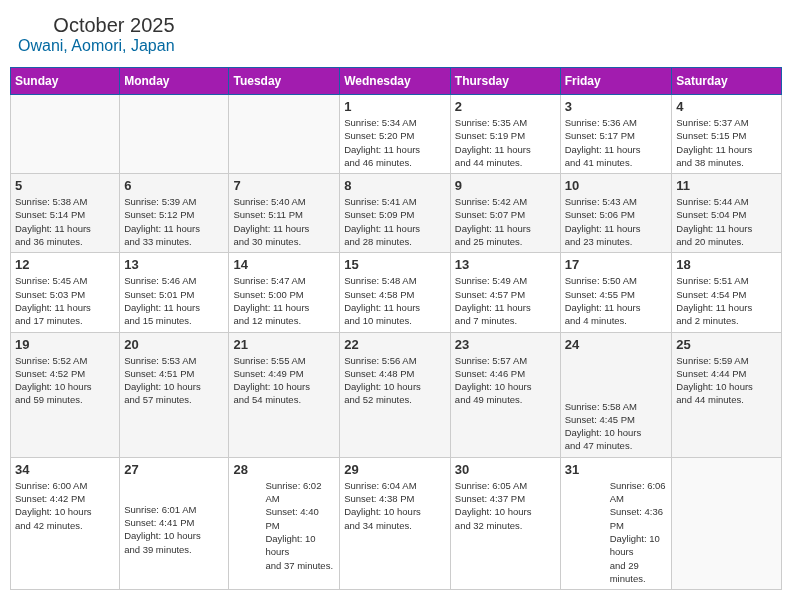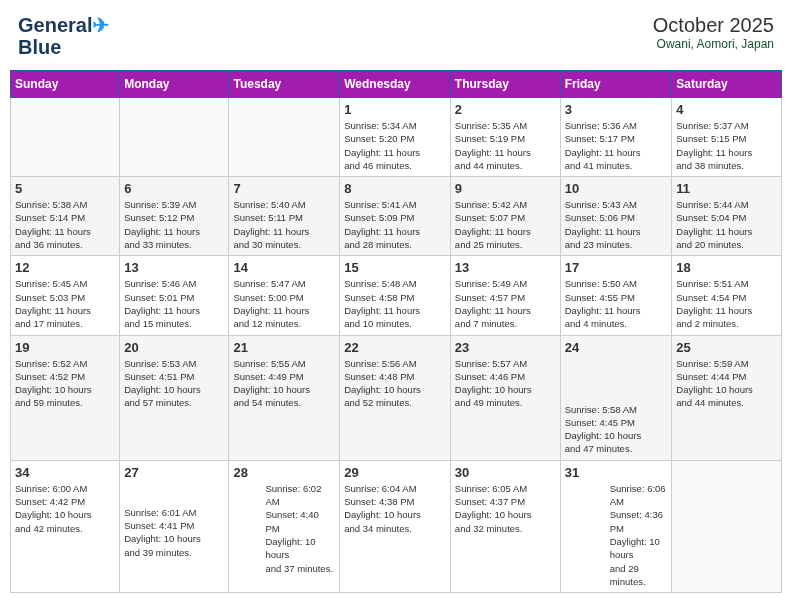--- a/index.html
+++ b/index.html
@@ -32,22 +32,22 @@
     }
     .title-section {
       text-align: right;
     }
     .month-title {
       font-size: 20px;
       color: #333;
       font-weight: 300;
     }
     .location {
-      font-size: 12px;
-      color: #14532d;
+      font-size: 16px;
+      color: #0369a1;
     }
     .calendar {
       width: 100%;
       border-collapse: collapse;
       border: 1px solid #ccc;
     }
     .calendar th {
       background-color: #a21caf;
       color: #fff;
       padding: 6px 4px;
@@ -80,29 +80,20 @@
       line-height: 1.4;
     }
     .empty-cell {
       background: #f9f9f9 !important;
     }
   </style>
 </head>
 <body>
 
 <div class="header">
-  <div class="logo">
-    <div>
-      <div style="display:flex;align-items:center;">
-        <div class="logo-text">
-          General<span>✈</span><br>Blue
-        </div>
-      </div>
-    </div>
-  </div>
   <div class="title-section">
     <div class="month-title">October 2025</div>
     <div class="location">Owani, Aomori, Japan</div>
   </div>
 </div>
 
 <table class="calendar">
   <thead>
     <tr>
     <th>Sunday</th>

